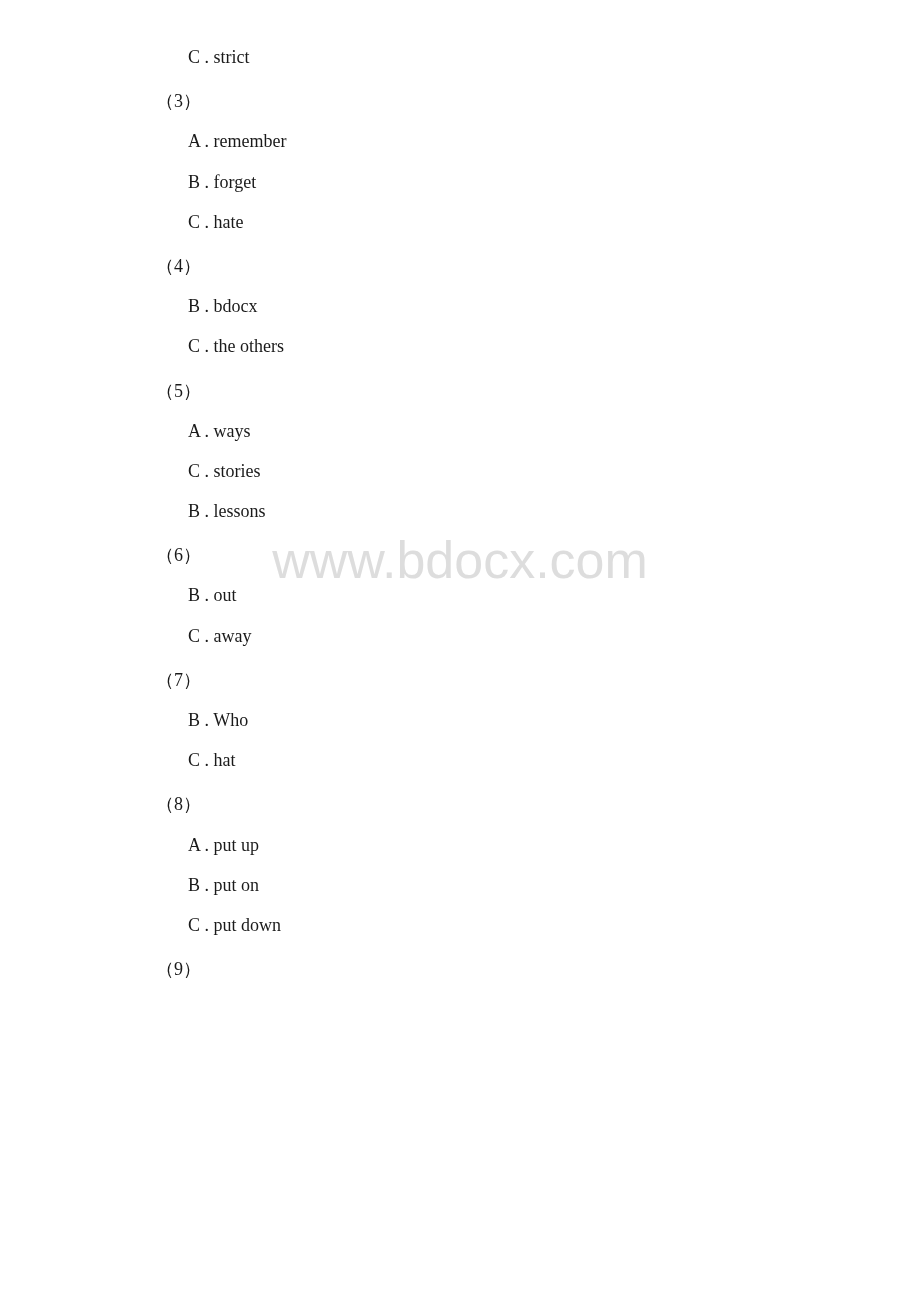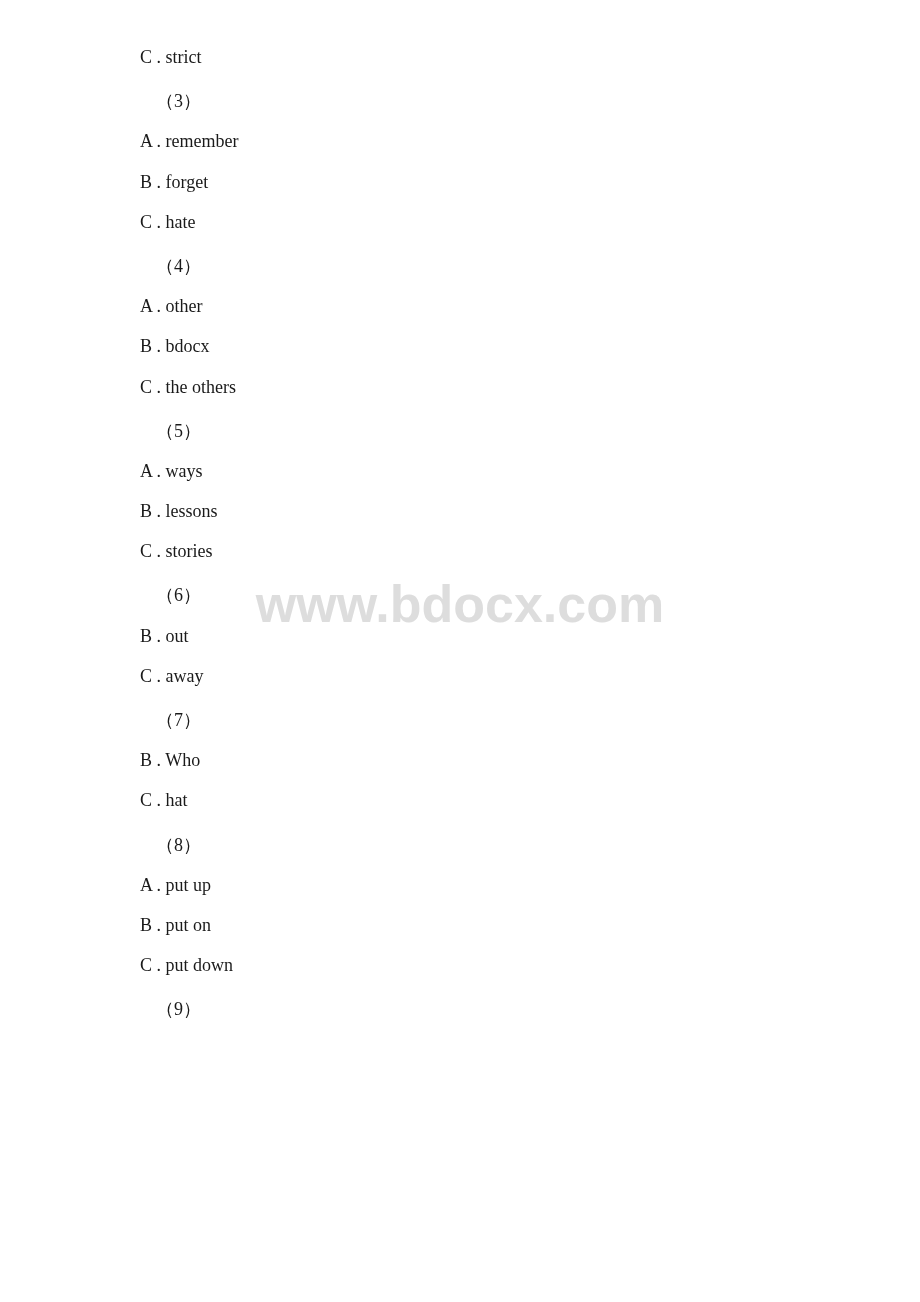--- a/index.html
+++ b/index.html
@@ -16,64 +16,63 @@
       width: 920px;
       min-height: 1302px;
       padding: 40px 120px 40px 140px;
       position: relative;
     }
 
     .answer-option {
       padding-left: 0px;
       margin-bottom: 6px;
       line-height: 1.9;
+      margin-left: 48px;
     }
 
     .question-num {
       padding-left: 16px;
       margin-bottom: 6px;
       margin-top: 10px;
       line-height: 1.9;
       color: #1a1a1a;
     }
 
     .watermark {
       position: absolute;
       top: 50%;
       left: 50%;
       transform: translate(-50%, -50%) rotate(0deg);
       font-size: 52px;
       color: rgba(180, 180, 180, 0.45);
       font-family: Arial, sans-serif;
-      font-weight: bold;
+      font-weight: normal;
       pointer-events: none;
       white-space: nowrap;
       z-index: 10;
       top: 560px;
       left: 460px;
-      margin-top: 44px;
     }
   </style>
 </head>
 <body>
 
 <div id="content-area">
 <div class="answer-option">C . strict</div>
     <div class="question-num">（3）</div>
     <div class="answer-option">A . remember</div>
     <div class="answer-option">B . forget</div>
     <div class="answer-option">C . hate</div>
     <div class="question-num">（4）</div>
-    <div class="answer-option">A . other</div>
     <div class="answer-option">B . bdocx</div>
     <div class="answer-option">C . the others</div>
     <div class="question-num">（5）</div>
     <div class="answer-option">A . ways</div>
+    <div class="answer-option">C . stories</div>
     <div class="answer-option">B . lessons</div>
-    <div class="answer-option">C . stories</div>
     <div class="question-num">（6）</div>
     <div class="answer-option">B . out</div>
     <div class="answer-option">C . away</div>
     <div class="question-num">（7）</div>
     <div class="answer-option">B . Who</div>
     <div class="answer-option">C . hat</div>
     <div class="question-num">（8）</div>
     <div class="answer-option">A . put up</div>
     <div class="answer-option">B . put on</div>
     <div class="answer-option">C . put down</div>

